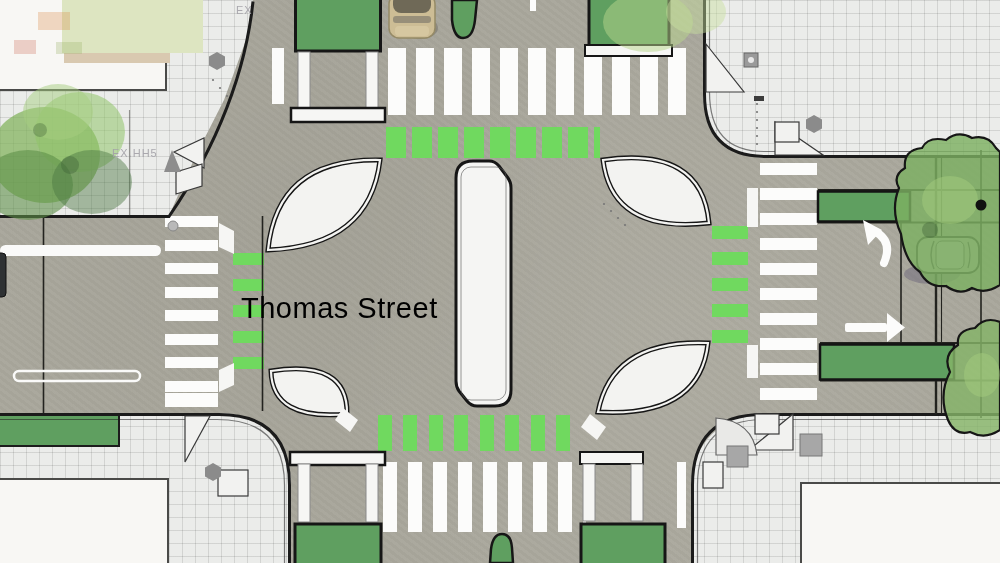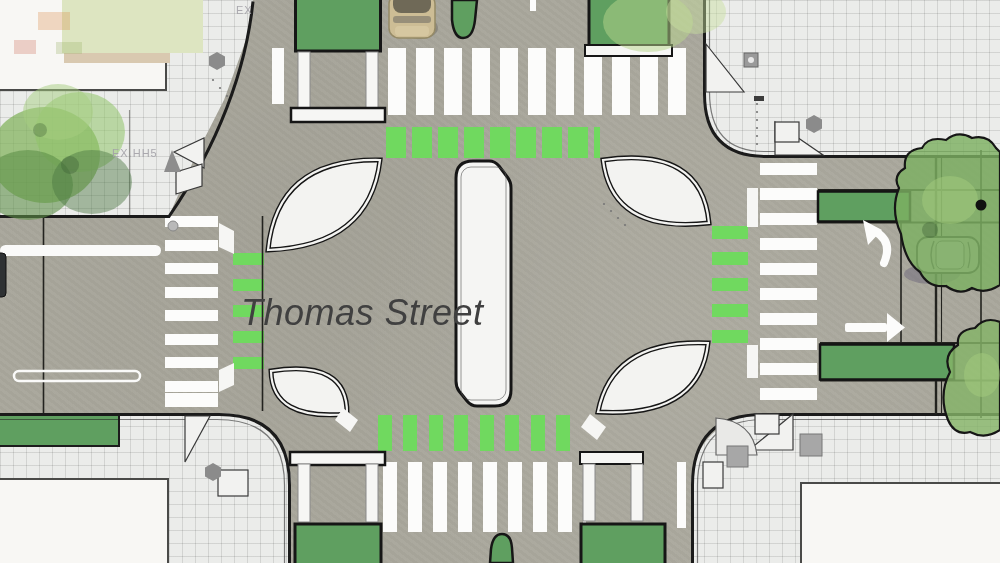--- a/index.html
+++ b/index.html
@@ -41,22 +41,22 @@
     background:repeating-linear-gradient(90deg,#70d95f 0 14px,transparent 14px 25.5px);}
   #cw-left{left:165px;top:216px;width:53px;height:191px;
     background:repeating-linear-gradient(180deg,#fcfcfb 0 11px,transparent 11px 23.5px);}
   #gb-left{left:233px;top:253px;width:31px;height:127px;
     background:repeating-linear-gradient(180deg,#70d95f 0 12px,transparent 12px 26px);}
   #cw-right{left:760px;top:163px;width:57px;height:239px;
     background:repeating-linear-gradient(180deg,#fcfcfb 0 12px,transparent 12px 25px);}
   #gb-right{left:712px;top:226px;width:36px;height:118px;
     background:repeating-linear-gradient(180deg,#70d95f 0 13px,transparent 13px 26px);}
   #svg-overlay{position:absolute;left:0;top:0;width:1000px;height:563px;}
-  #street-label{position:absolute;left:241px;top:292px;font-size:36px;font-style:italic;
-    color:#404040;letter-spacing:.5px;white-space:nowrap;}
+  #street-label{position:absolute;left:241px;top:292px;font-size:29px;
+    color:#000000;letter-spacing:.5px;white-space:nowrap;}
   .ex-label{position:absolute;font-size:11px;color:#a3a1a8;letter-spacing:1px;opacity:.9;}
   #ex-label-1{left:103px;top:147px;margin-left:9px;}
   #ex-label-2{left:236px;top:4px;}
 </style>
 </head>
 <body>
 
 <div id="stage">
 
   <div id="sw-tl" class="sidewalk"></div>

